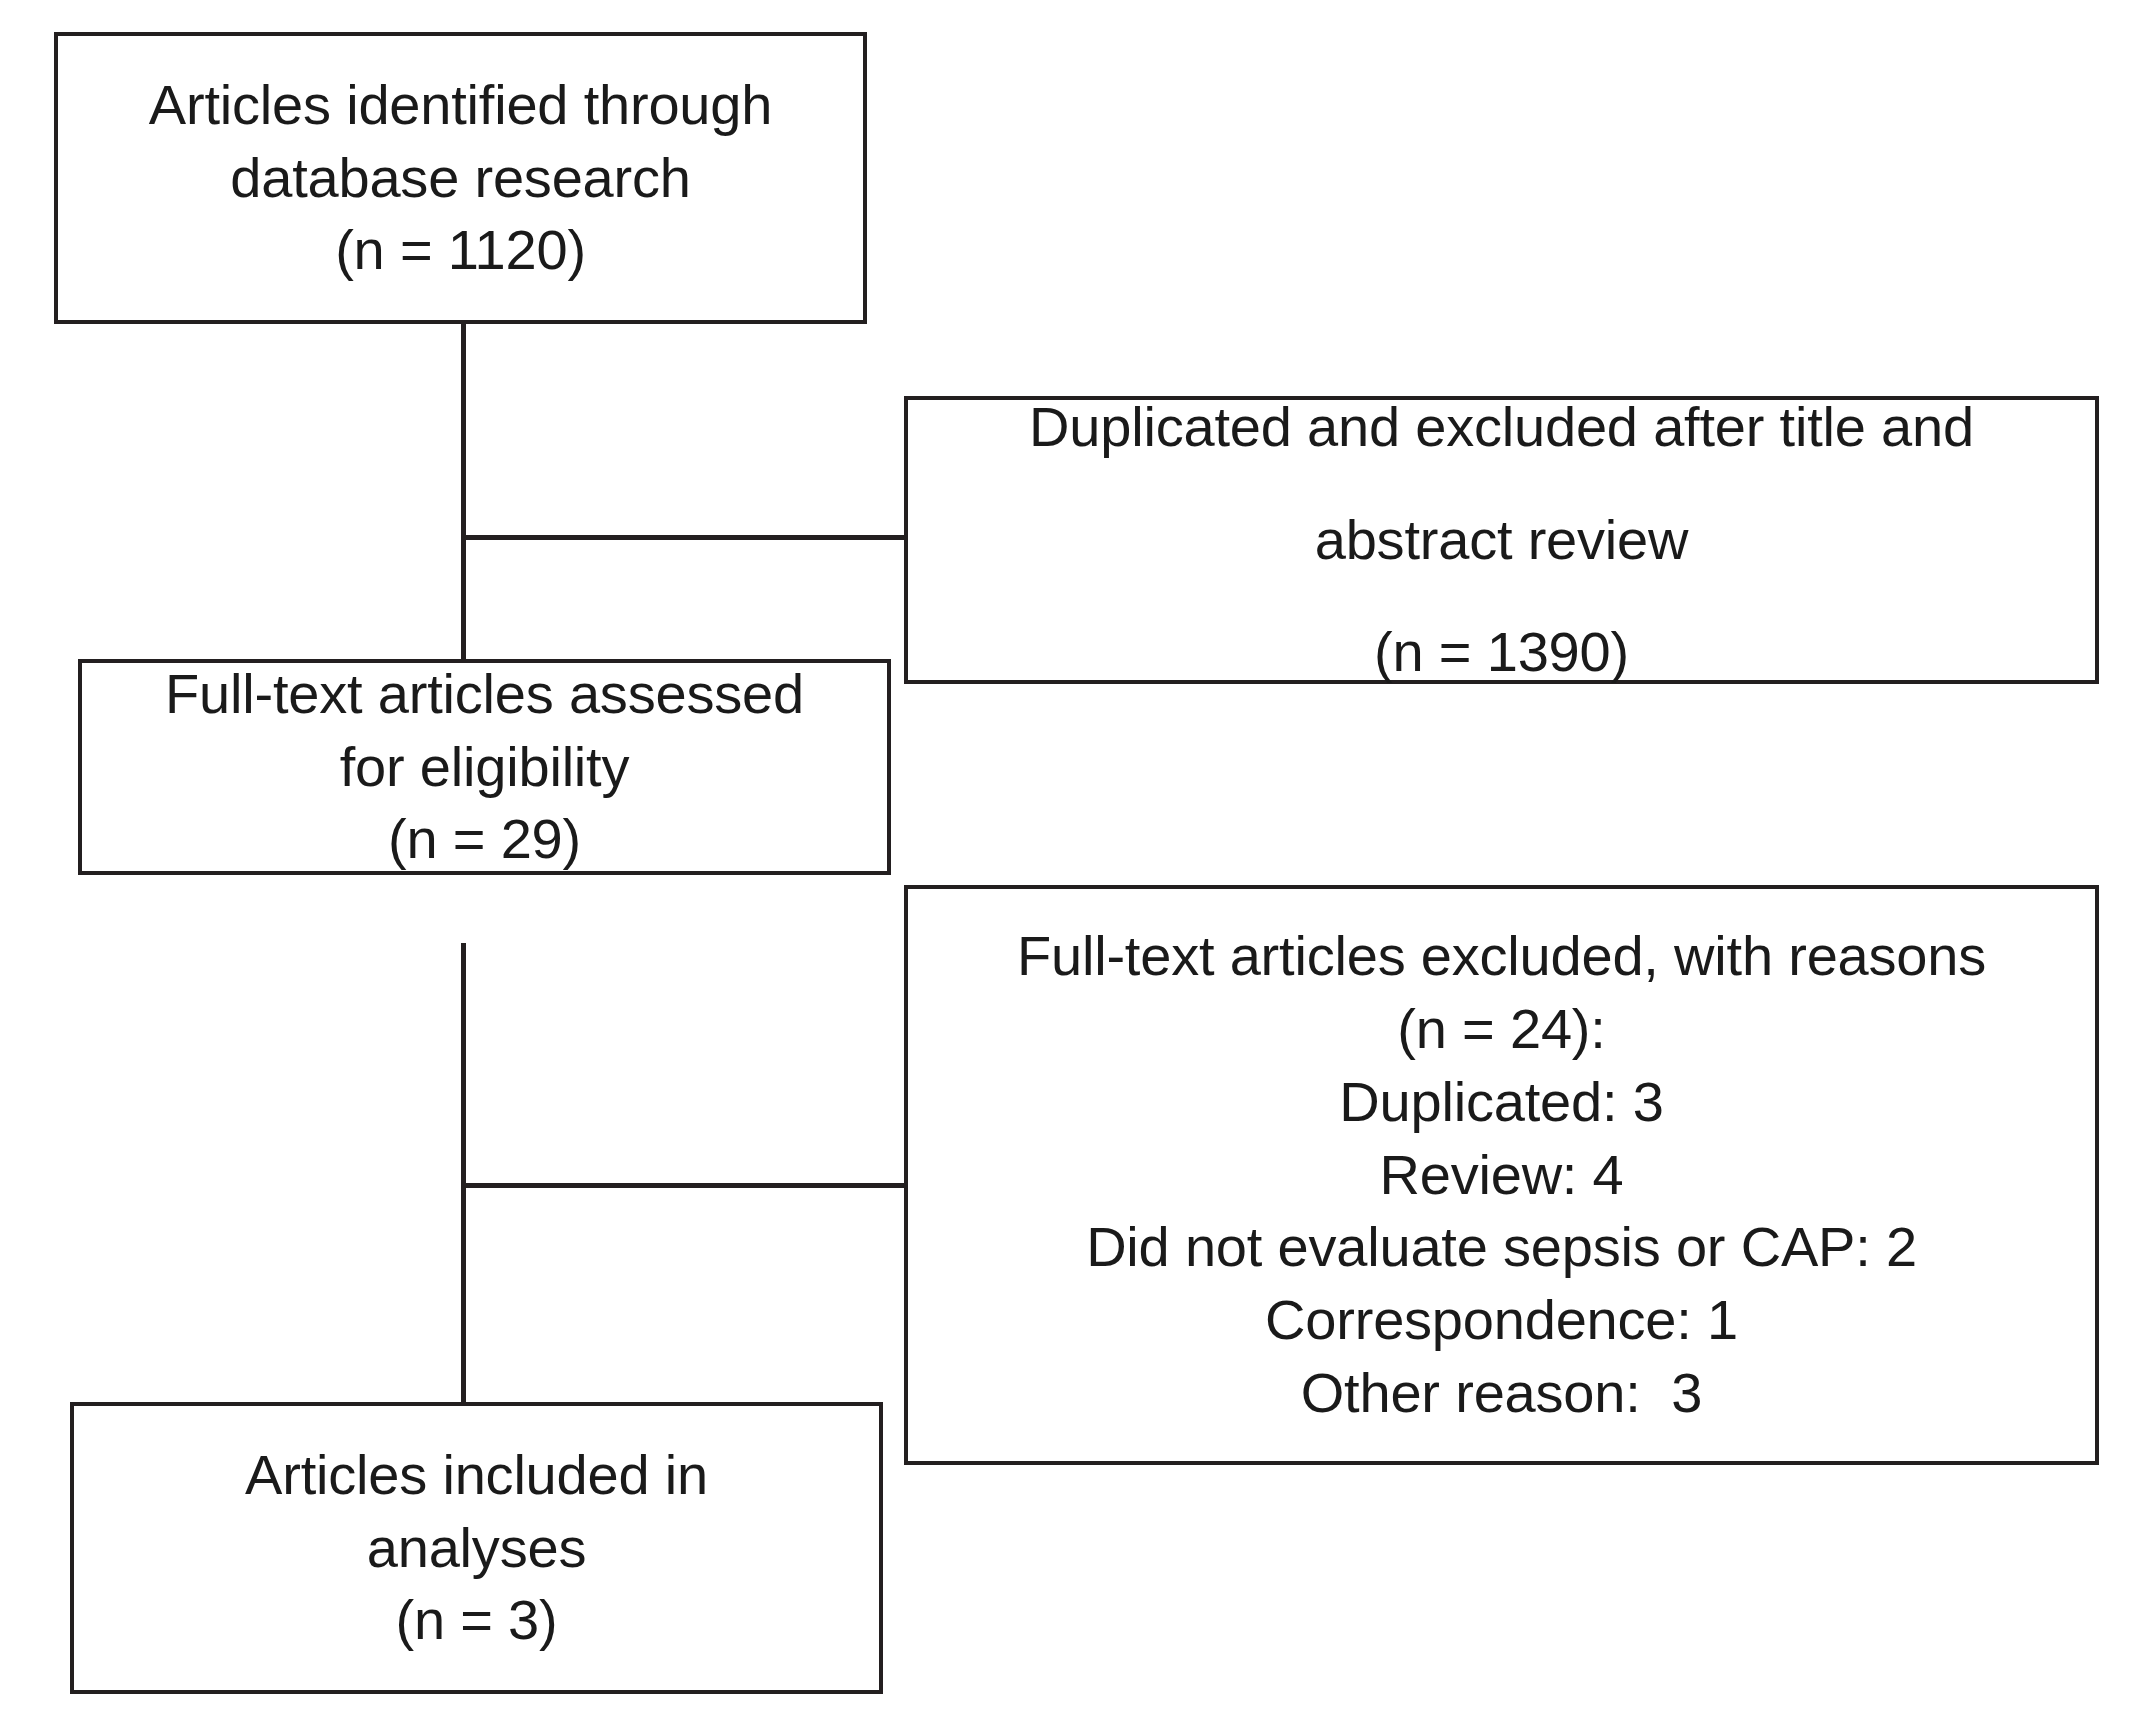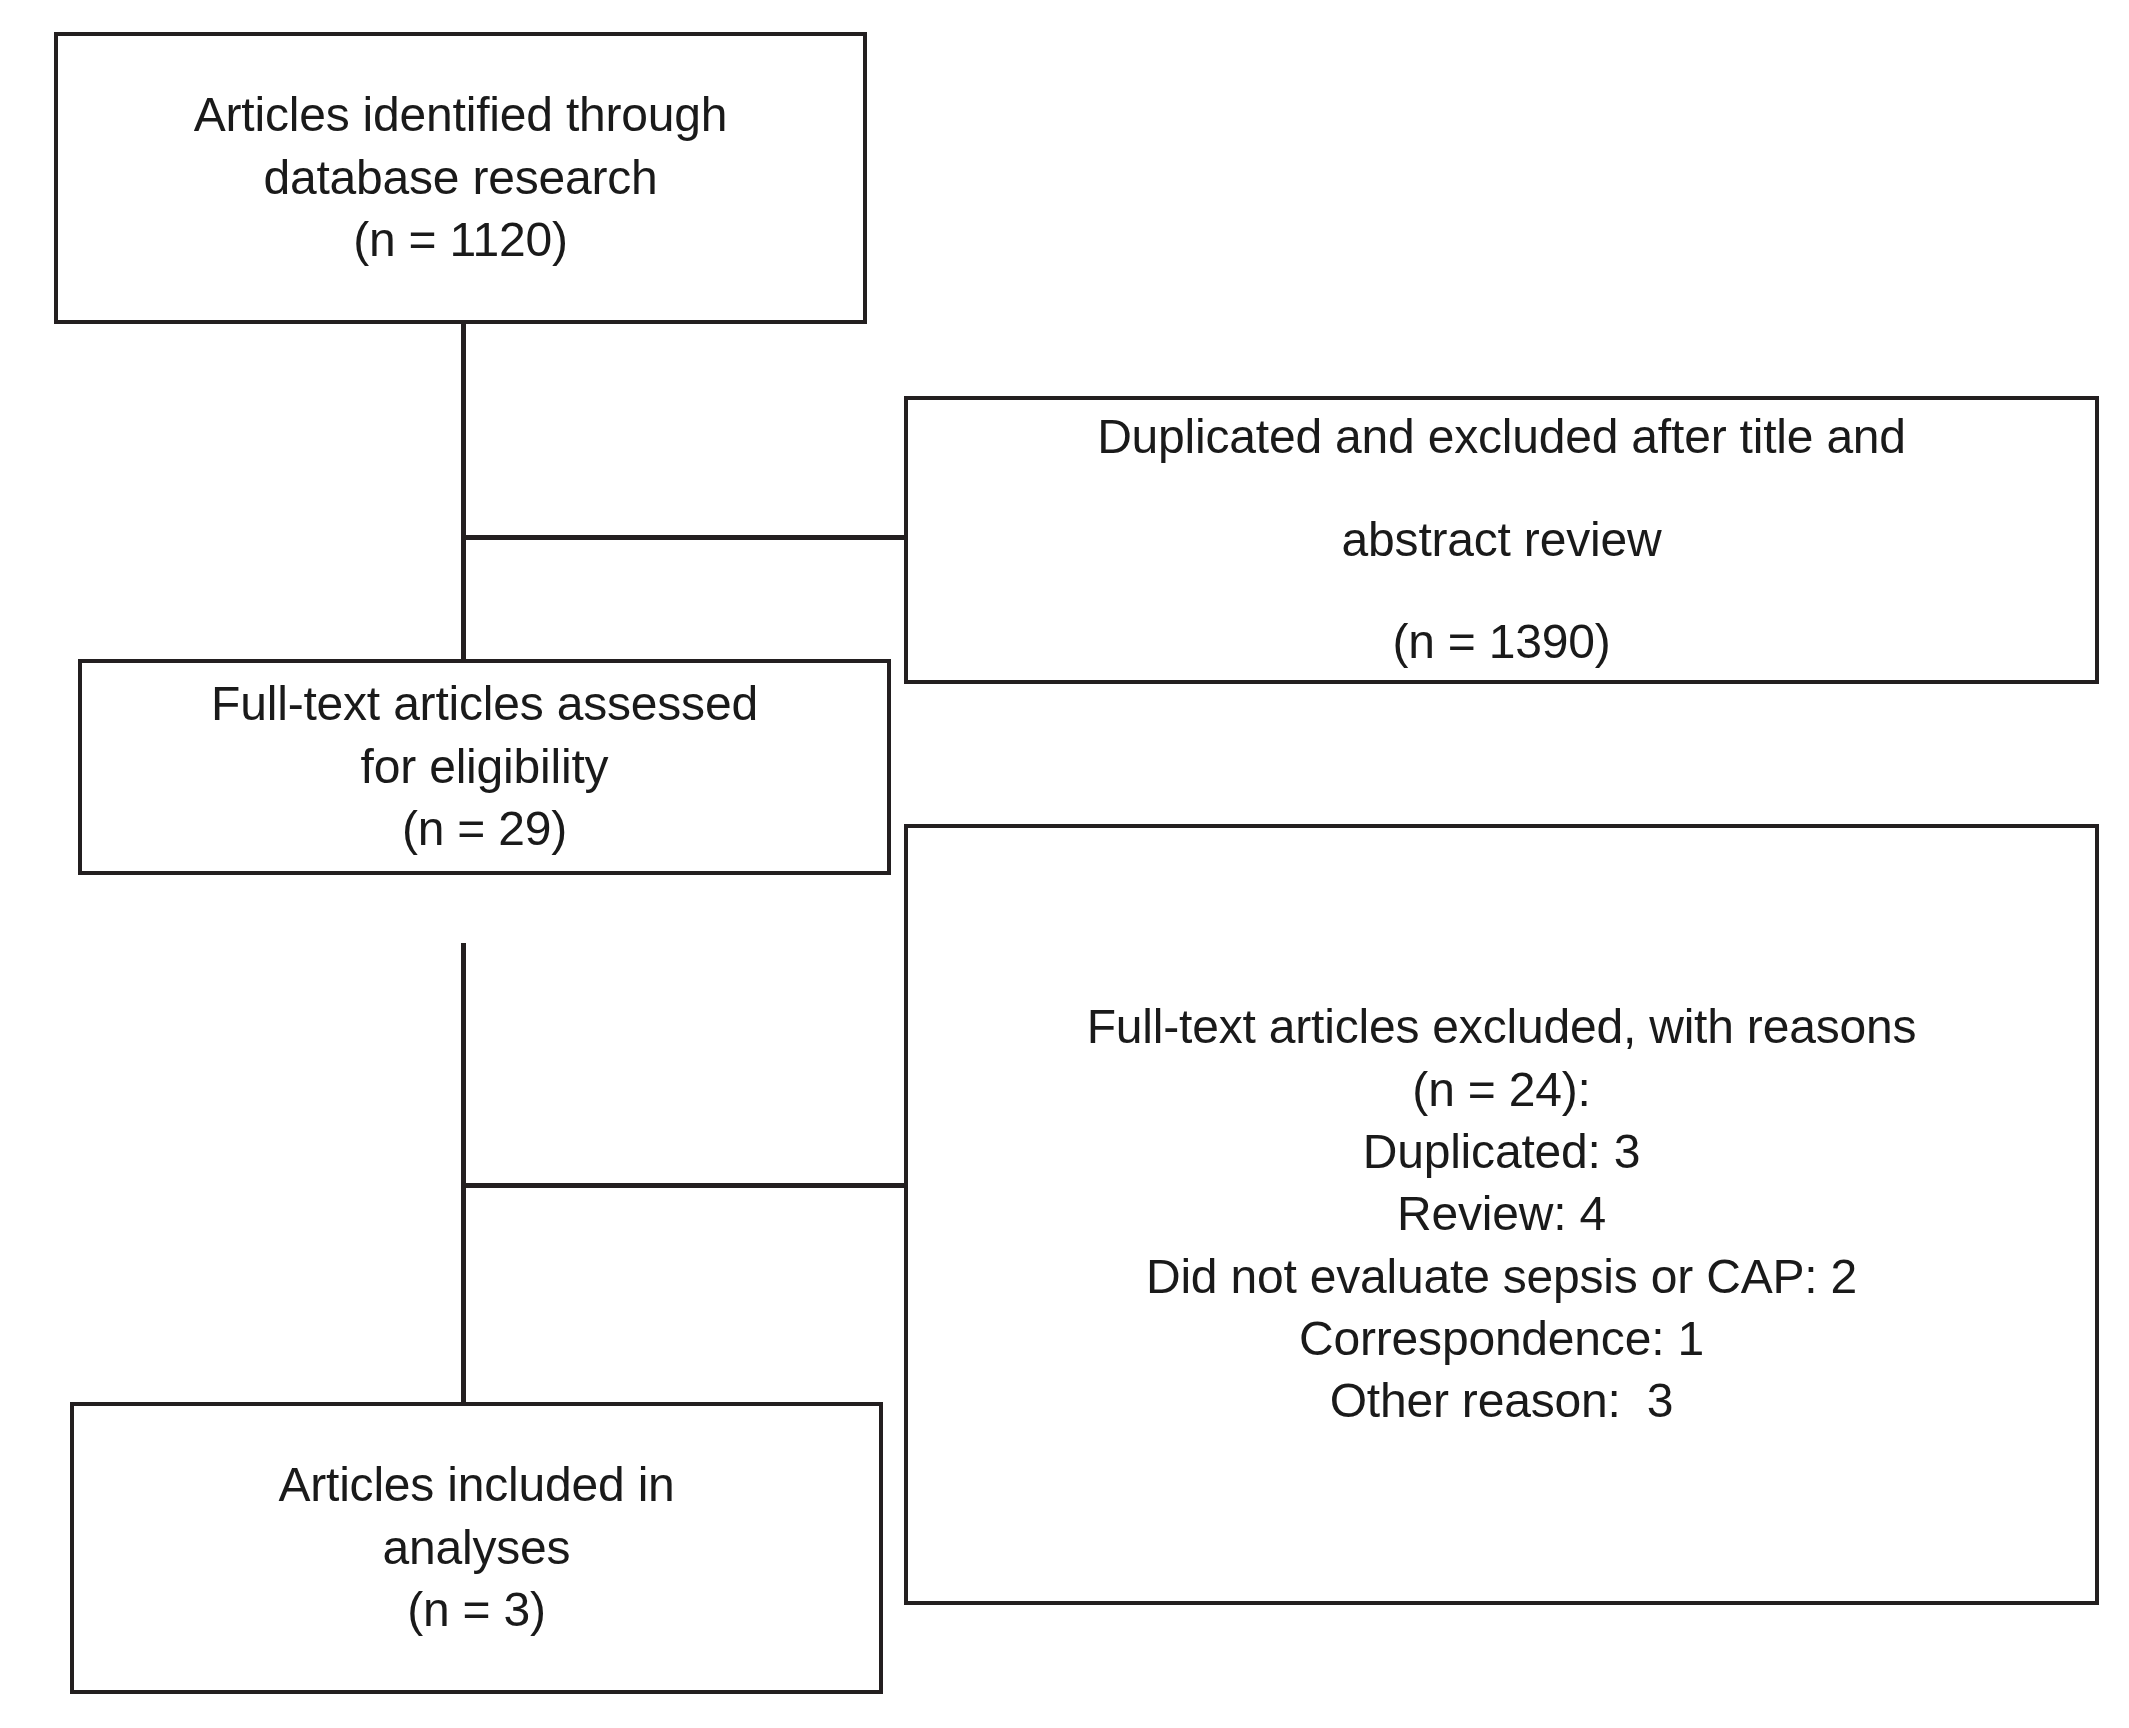--- a/index.html
+++ b/index.html
@@ -20,34 +20,34 @@
     position: absolute;
     box-sizing: border-box;
     border: 4px solid #231f20;
     background: #ffffff;
     display: flex;
     flex-direction: column;
     align-items: center;
     justify-content: center;
     text-align: center;
     line-height: 1.30;
-    font-size: 48px;
+    font-size: 56px;
     letter-spacing: -0.2px;
     z-index: 3;
   }
   .flow-box .line {
     display: block;
     white-space: pre;
   }
 
   
   #box-identified      { left: 54px;   top: 32px;   width: 813px; height: 292px; }
   #box-duplicated      { left: 904px; top: 396px;  width: 1195px; height: 288px; gap: 40px; }
   #box-fulltext        { left: 54px;   top: 659px;  width: 813px; height: 216px; margin-left: 24px; }
-  #box-excluded        { left: 904px; top: 824px; width: 1195px; height: 781px; text-align: right; }
+  #box-excluded        { left: 904px; top: 885px; width: 1195px; height: 580px; text-align: right; }
   #box-included        { left: 70px;   top: 1402px; width: 813px; height: 292px; }
 
   
   .conn-v {
     position: absolute;
     width: 4.8px;
     background: #231f20;
     z-index: 1;
   }
   .conn-h {

